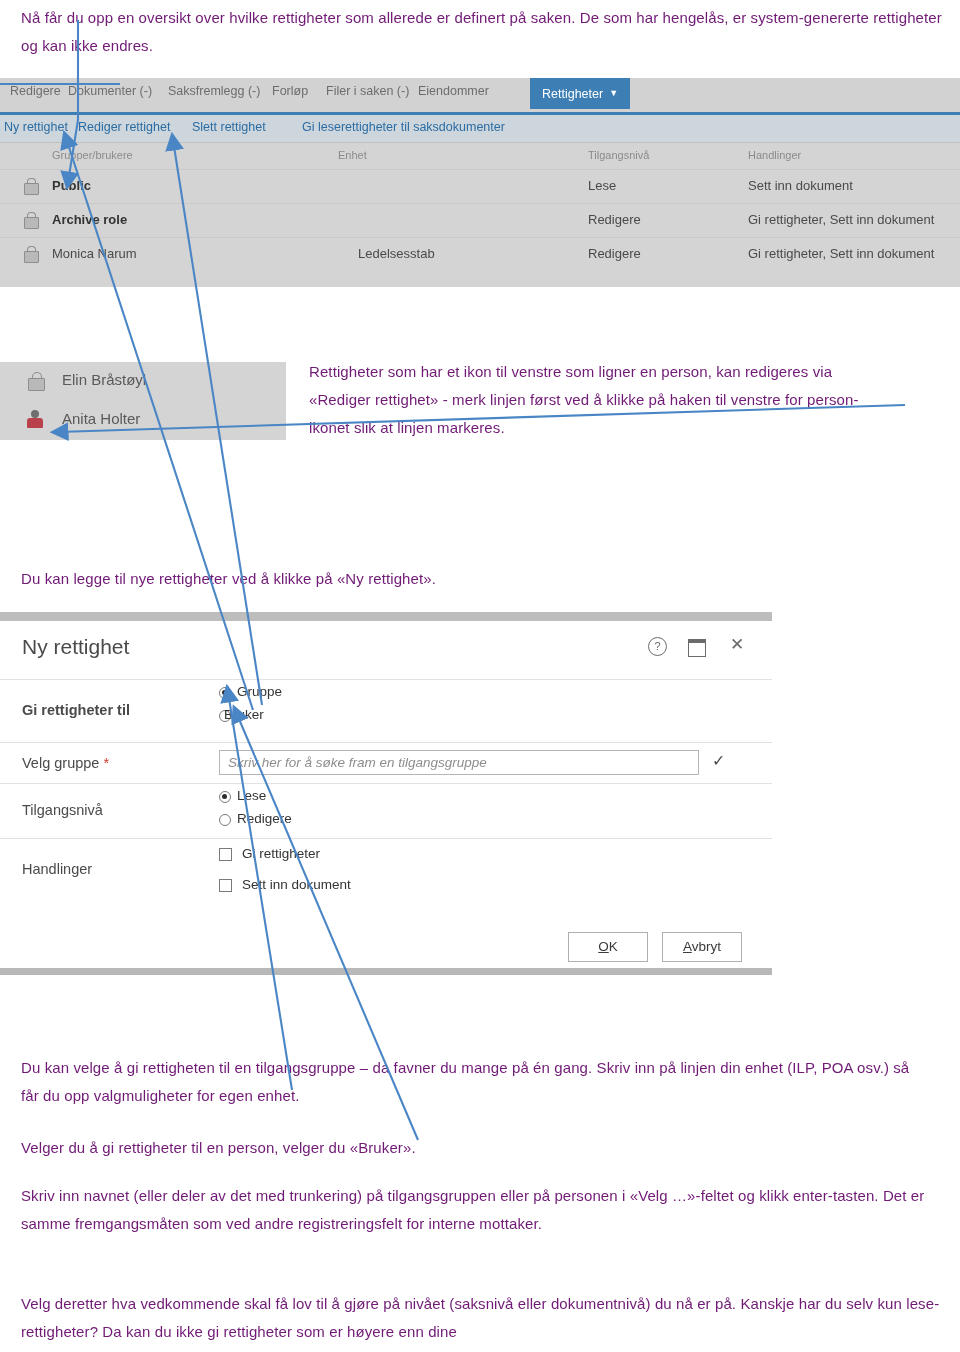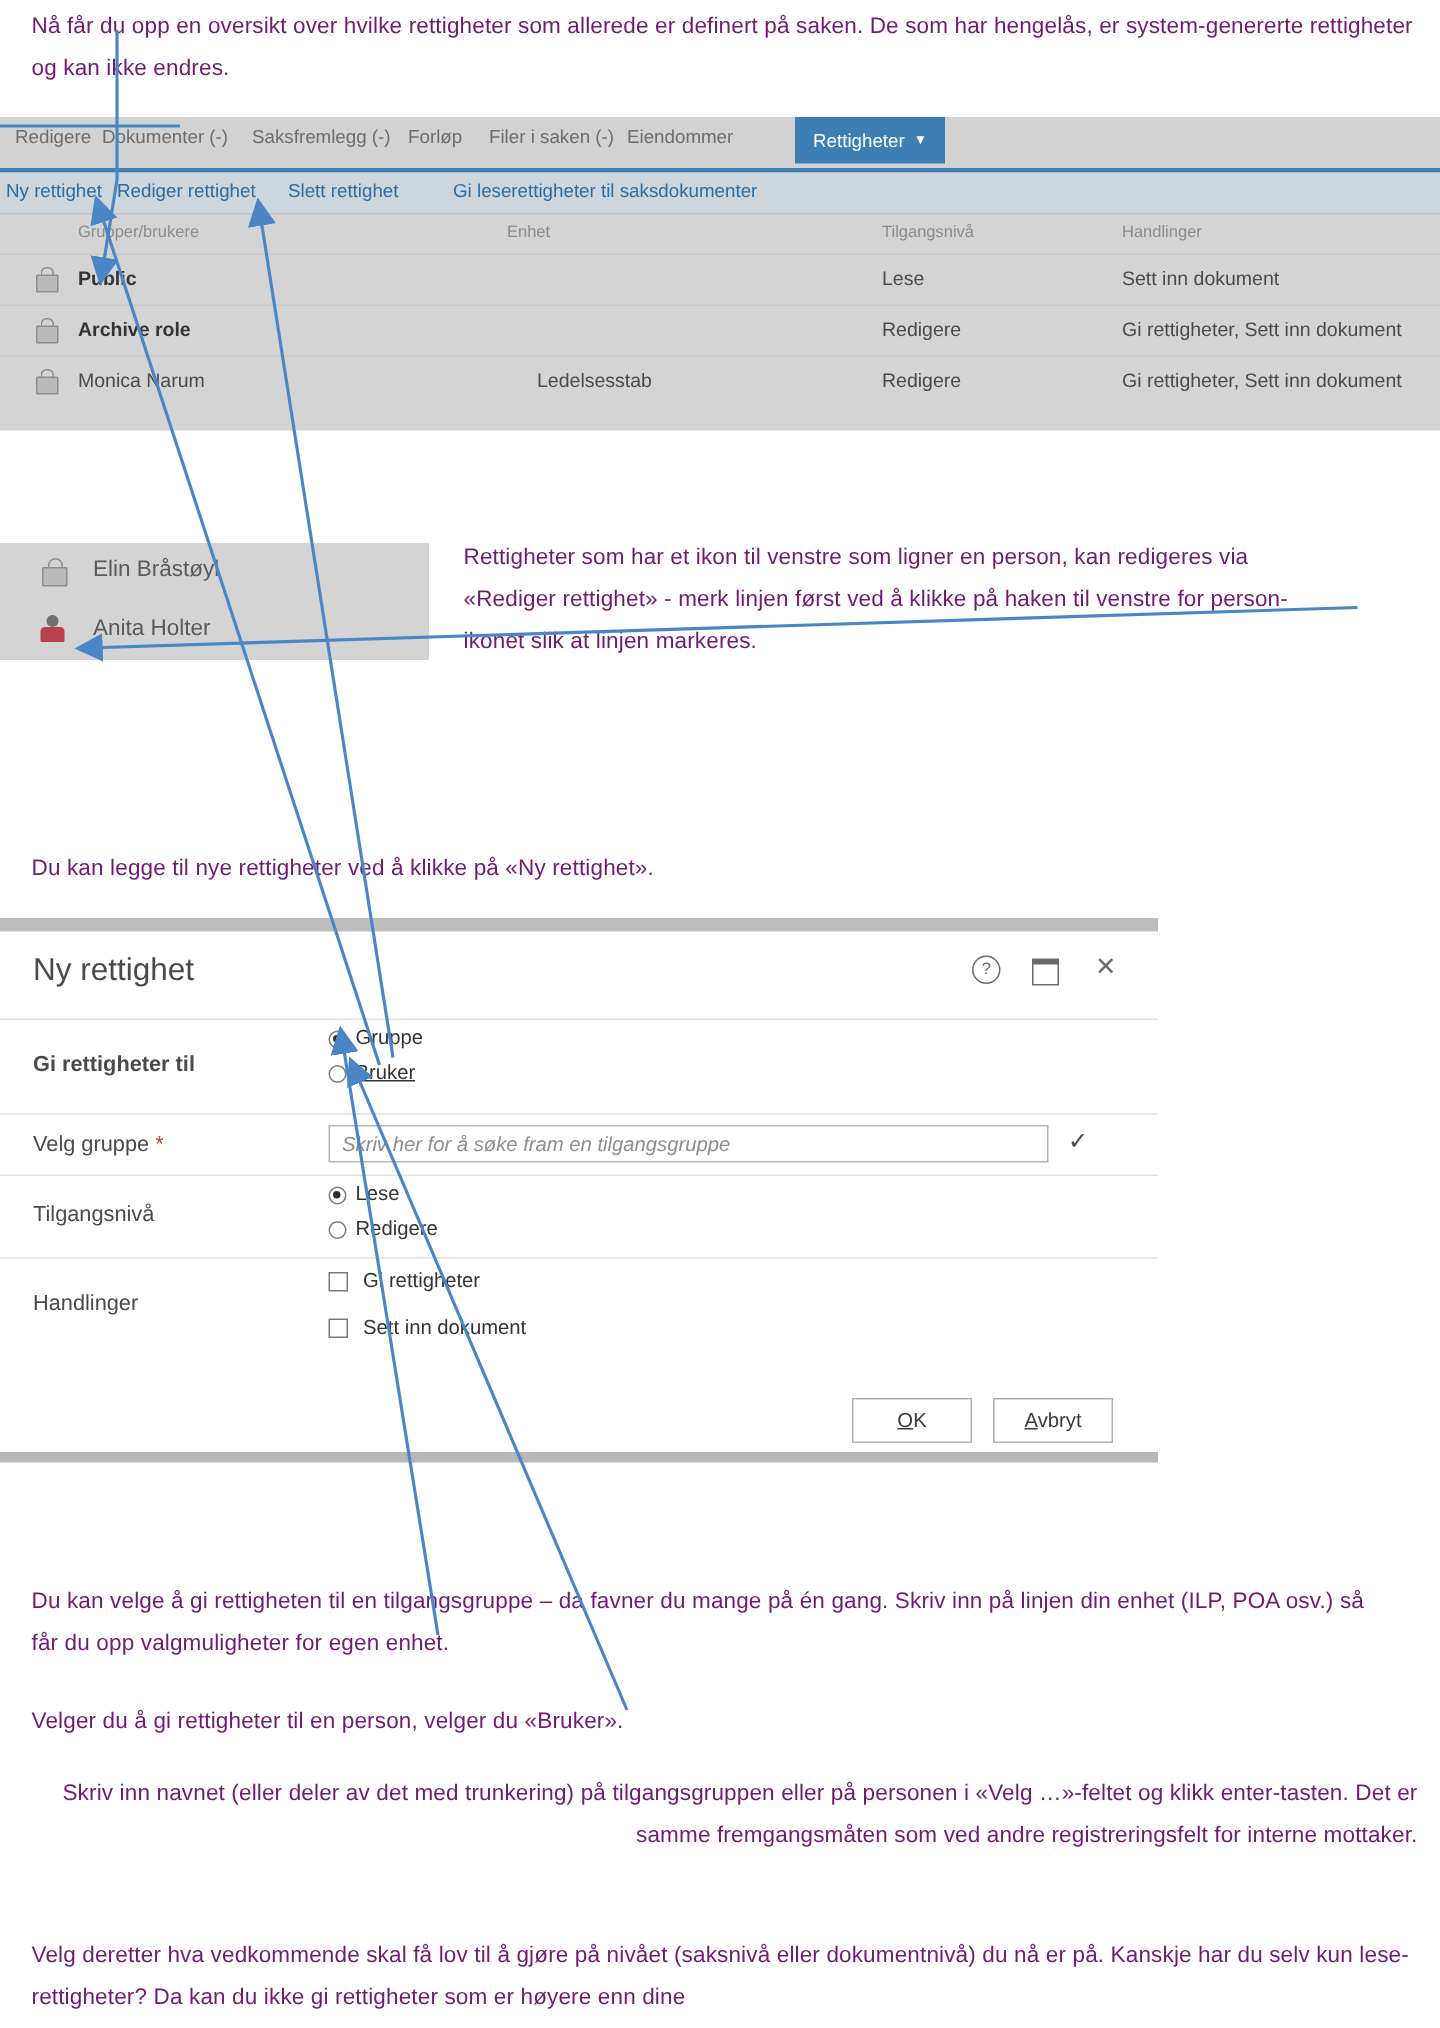--- a/index.html
+++ b/index.html
@@ -260,21 +260,21 @@
       <div class="winbtn qmark" style="left:648px;">?</div>
       <div class="winbtn maxbox" style="left:688px;top:18px;"></div>
       <div class="winbtn" style="left:730px;font-size:17px;">✕</div>
     </div>
 
     <div class="frow" style="height:62px;">
       <div class="flabel" style="top:22px;font-weight:bold;">Gi rettigheter til</div>
       <span class="radio on" style="left:219px;top:7px;"></span>
       <div class="opt" style="left:237px;top:4px;">Gruppe</div>
       <span class="radio" style="left:219px;top:30px;"></span>
-      <div class="opt" style="left:237px;top:27px;text-decoration:underline;">Bruker</div>
+      <div class="opt" style="left:224px;top:27px;">Bruker</div>
     </div>
 
     <div class="frow" style="height:40px;padding-left:44px;">
       <div class="flabel" style="top:12px;"><span>Velg gruppe</span> <span class="req">*</span></div>
       <div class="txtfield" style="left:219px;top:7px;width:480px;">
         <span class="ph">Skriv her for å søke fram en tilgangsgruppe</span>
       </div>
       <span class="tick" style="left:712px;top:8px;">✓</span>
     </div>
 
@@ -297,21 +297,21 @@
     <div class="dbtn" style="left:568px;top:320px;"><u>O</u><span>K</span></div>
     <div class="dbtn" style="left:662px;top:320px;"><u>A</u><span>vbryt</span></div>
 
     <div class="dlgbottom"></div>
   </div>
 
   <div class="para" style="left:8px;top:1054px;width:900px;">Du kan velge å gi rettigheten til en tilgangsgruppe – da favner du mange på én gang. Skriv inn på linjen din enhet (ILP, POA osv.) så får du opp valgmuligheter for egen enhet.</div>
 
   <div class="para" style="left:8px;top:1134px;width:900px;">Velger du å gi rettigheter til en person, velger du «Bruker».</div>
 
-  <div class="para" style="left:8px;top:1182px;width:924px;text-align:right;">Skriv inn navnet (eller deler av det med trunkering) på tilgangsgruppen eller på personen i «Velg …»-feltet og klikk enter-tasten. Det er samme fremgangsmåten som ved andre registreringsfelt for interne mottaker.</div>
+  <div class="para" style="left:8px;top:1182px;width:924px;">Skriv inn navnet (eller deler av det med trunkering) på tilgangsgruppen eller på personen i «Velg …»-feltet og klikk enter-tasten. Det er samme fremgangsmåten som ved andre registreringsfelt for interne mottaker.</div>
 
   <div class="para" style="left:8px;top:1290px;width:930px;">Velg deretter hva vedkommende skal få lov til å gjøre på nivået (saksnivå eller dokumentnivå) du nå er på. Kanskje har du selv kun lese-rettigheter? Da kan du ikke gi rettigheter som er høyere enn dine</div>
 
   <svg class="anno" viewBox="0 0 960 1352">
     <defs>
       <marker id="ah" markerWidth="9" markerHeight="9" refX="5" refY="4.5" orient="auto">
         <path d="M0,0 L9,4.5 L0,9 z" fill="#4a86c5"></path>
       </marker>
     </defs>
     <g stroke="#4a86c5" stroke-width="2.1" fill="none" marker-end="url(#ah)">

